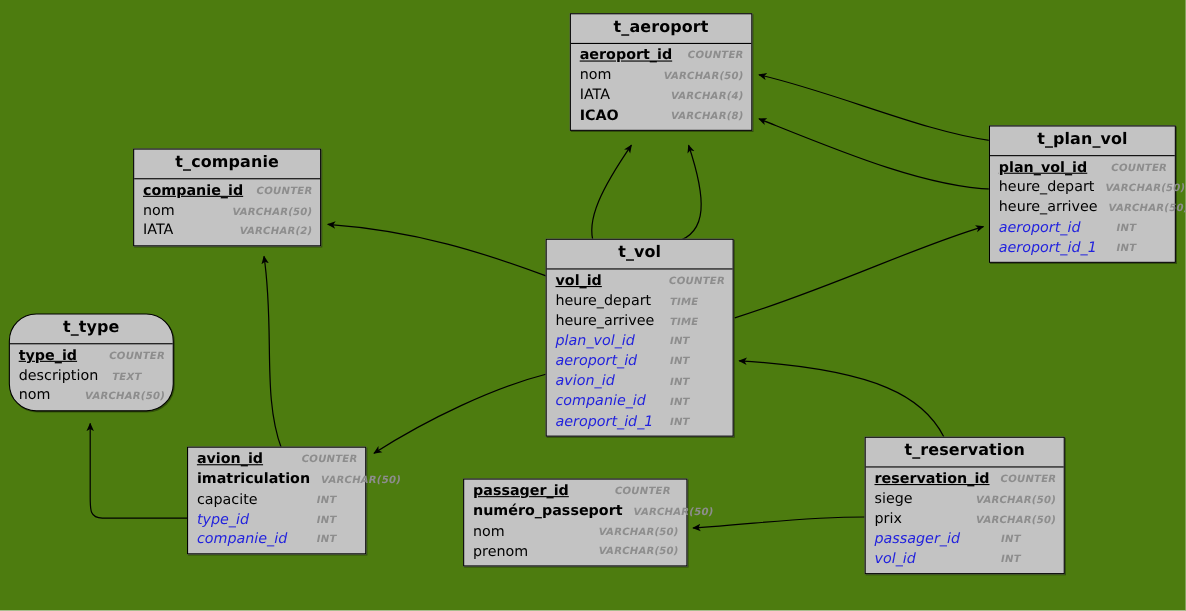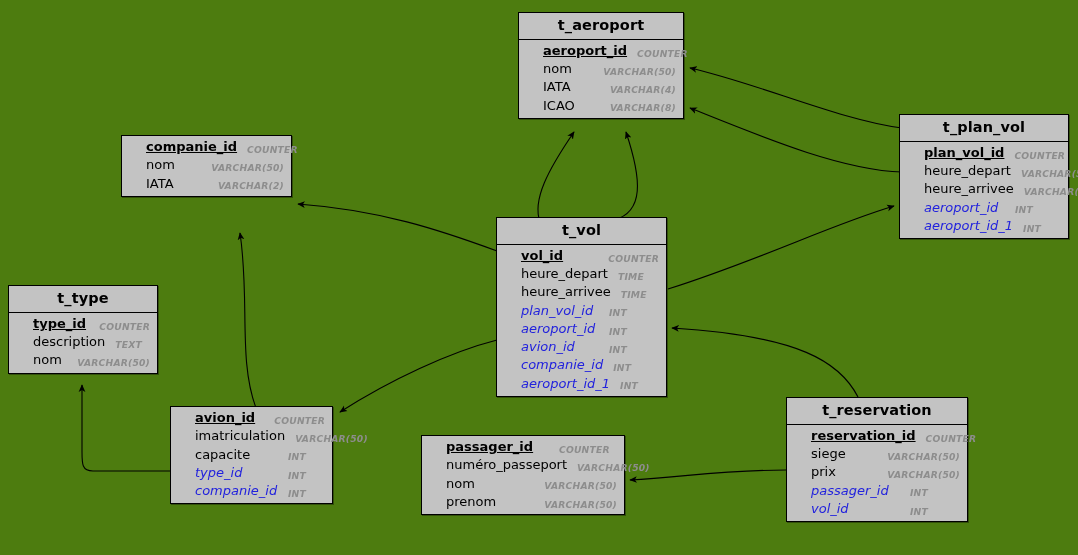--- a/index.html
+++ b/index.html
@@ -40,22 +40,22 @@
     padding: 5px 6px 5px 6px;
     border-bottom: 1px solid #000;
     line-height: 1.1;
     letter-spacing: 0.1px;
   }
   .cols {
     padding: 2px 0 3px 0;
   }
   .col-row {
     display: flex;
-    align-items: flex-end;
-    padding: 1px 7px 1px 24px;
+    align-items: center;
+    padding: 1px 7px 1px 8px;
     line-height: 1.25;
     white-space: nowrap;
   }
   .col-name {
     font-size: 13px;
     color: #000;
     flex: 0 0 auto;
   }
   .col-type {
     font-size: 9.2px;
@@ -65,21 +65,21 @@
     margin-left: auto;
     padding-left: 10px;
     flex: 0 0 auto;
     letter-spacing: 0.2px;
   }
   .pk > .col-name {
     font-weight: bold;
     text-decoration: underline;
   }
   .req > .col-name {
-    font-weight: normal;
+    font-weight: bold;
   }
   .fk > .col-name {
     color: #2222dd;
     font-style: italic;
   }
 </style>
 </head>
 <body>
 
 <div id="canvas">
@@ -145,20 +145,21 @@
           <span class="col-name">aeroport_id</span>
           <span class="col-type" style="min-width: 46px;">INT</span>
         </div>
         <div class="col-row fk">
           <span class="col-name">aeroport_id_1</span>
           <span class="col-type" style="min-width: 46px;">INT</span>
         </div>
       </div>
     </div>
     <div class="table-box" style="left: 121px; top: 135px; width: 171px;">
+      <div class="table-title">t_companie</div>
       <div class="cols">
         <div class="col-row pk">
           <span class="col-name">companie_id</span>
           <span class="col-type" style="min-width: 50px;">COUNTER</span>
         </div>
         <div class="col-row">
           <span class="col-name">nom</span>
           <span class="col-type" style="min-width: 50px;">VARCHAR(50)</span>
         </div>
         <div class="col-row">
@@ -197,21 +198,21 @@
         <div class="col-row fk">
           <span class="col-name">companie_id</span>
           <span class="col-type" style="min-width: 50px;">INT</span>
         </div>
         <div class="col-row fk">
           <span class="col-name">aeroport_id_1</span>
           <span class="col-type" style="min-width: 50px;">INT</span>
         </div>
       </div>
     </div>
-    <div class="table-box" style="left: 8px; top: 285px; width: 150px;">
+    <div class="table-box" style="left: 8px; top: 285px; width: 150px; border-radius: 25px;">
       <div class="table-title">t_type</div>
       <div class="cols">
         <div class="col-row pk">
           <span class="col-name">type_id</span>
           <span class="col-type" style="min-width: 48px;">COUNTER</span>
         </div>
         <div class="col-row">
           <span class="col-name">description</span>
           <span class="col-type" style="min-width: 48px; font-style: italic;">TEXT</span>
         </div>

